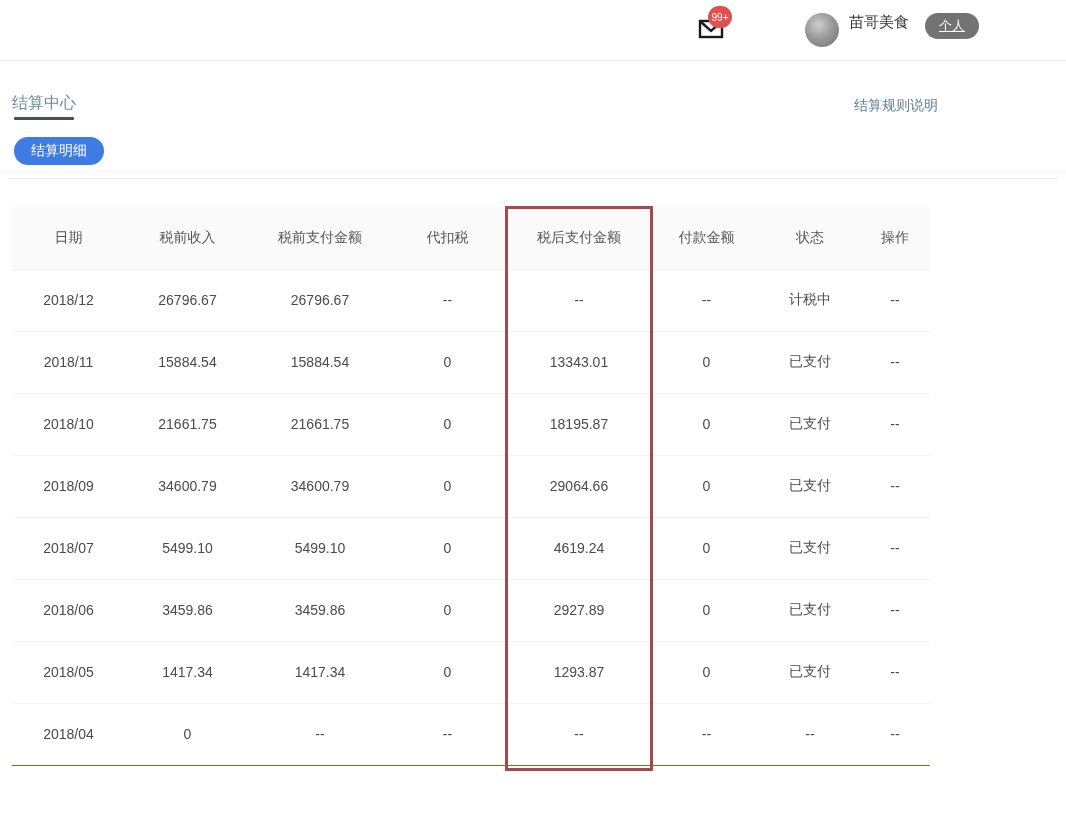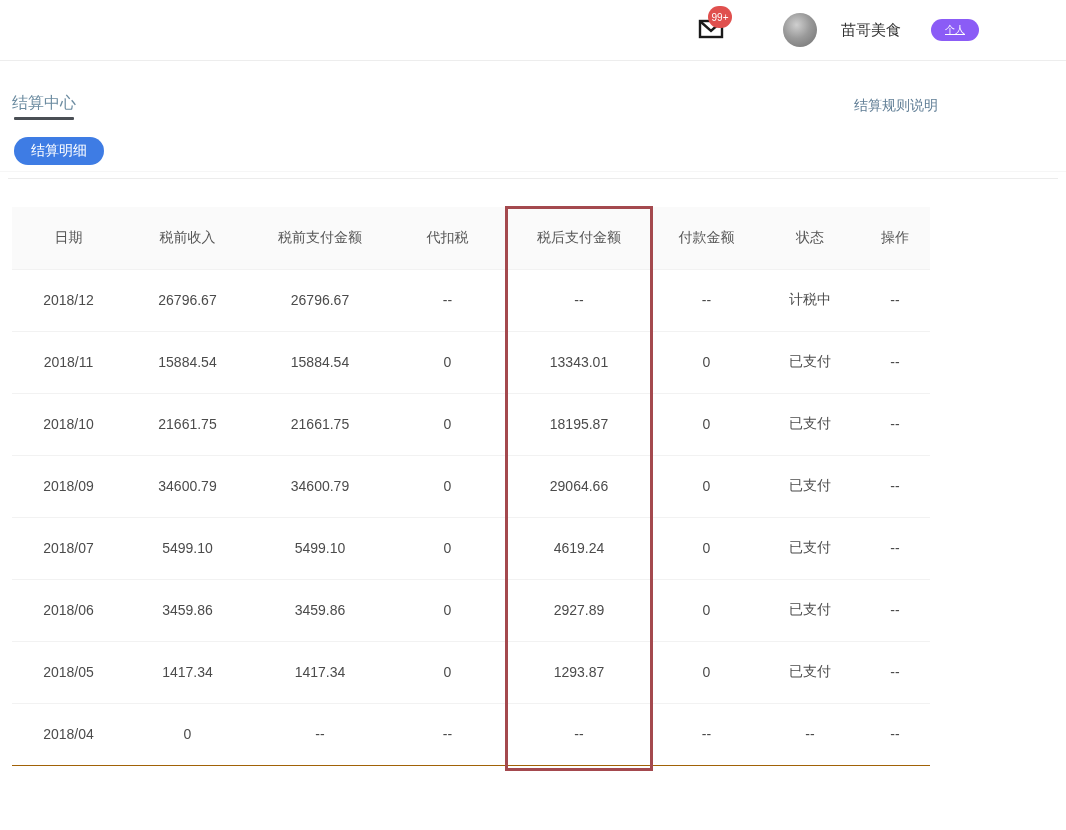--- a/index.html
+++ b/index.html
@@ -38,33 +38,33 @@
     height: 22px;
     background: #e0504e;
     color: #fff;
     font-size: 10px;
     border-radius: 11px;
     display: flex;
     align-items: center;
     justify-content: center;
     padding: 0 3px;
   }
-  .user-area { display: flex; align-items: center; gap: 24px; }
+  .user-area { display: flex; align-items: flex-start; gap: 10px; }
   .avatar {
     width: 34px; height: 34px;
     border-radius: 50%;
     background: radial-gradient(circle at 40% 35%, #cfcfcf 0%, #9a9a9a 45%, #6f6f6f 100%);
     overflow: hidden;
     flex: none;
   }
   .username { font-size: 15px; color: #333; }
   .type-pill {
-    background: #8b5cf6;
+    background: #737373;
     color: #fff;
-    font-size: 10px;
+    font-size: 13px;
     border-radius: 13px;
     padding: 4px 14px;
     margin-left: 6px;
     cursor: pointer;
     text-decoration: underline;
   }
 
   
   .nav-row { position: relative; height: 70px; }
   .tab {

